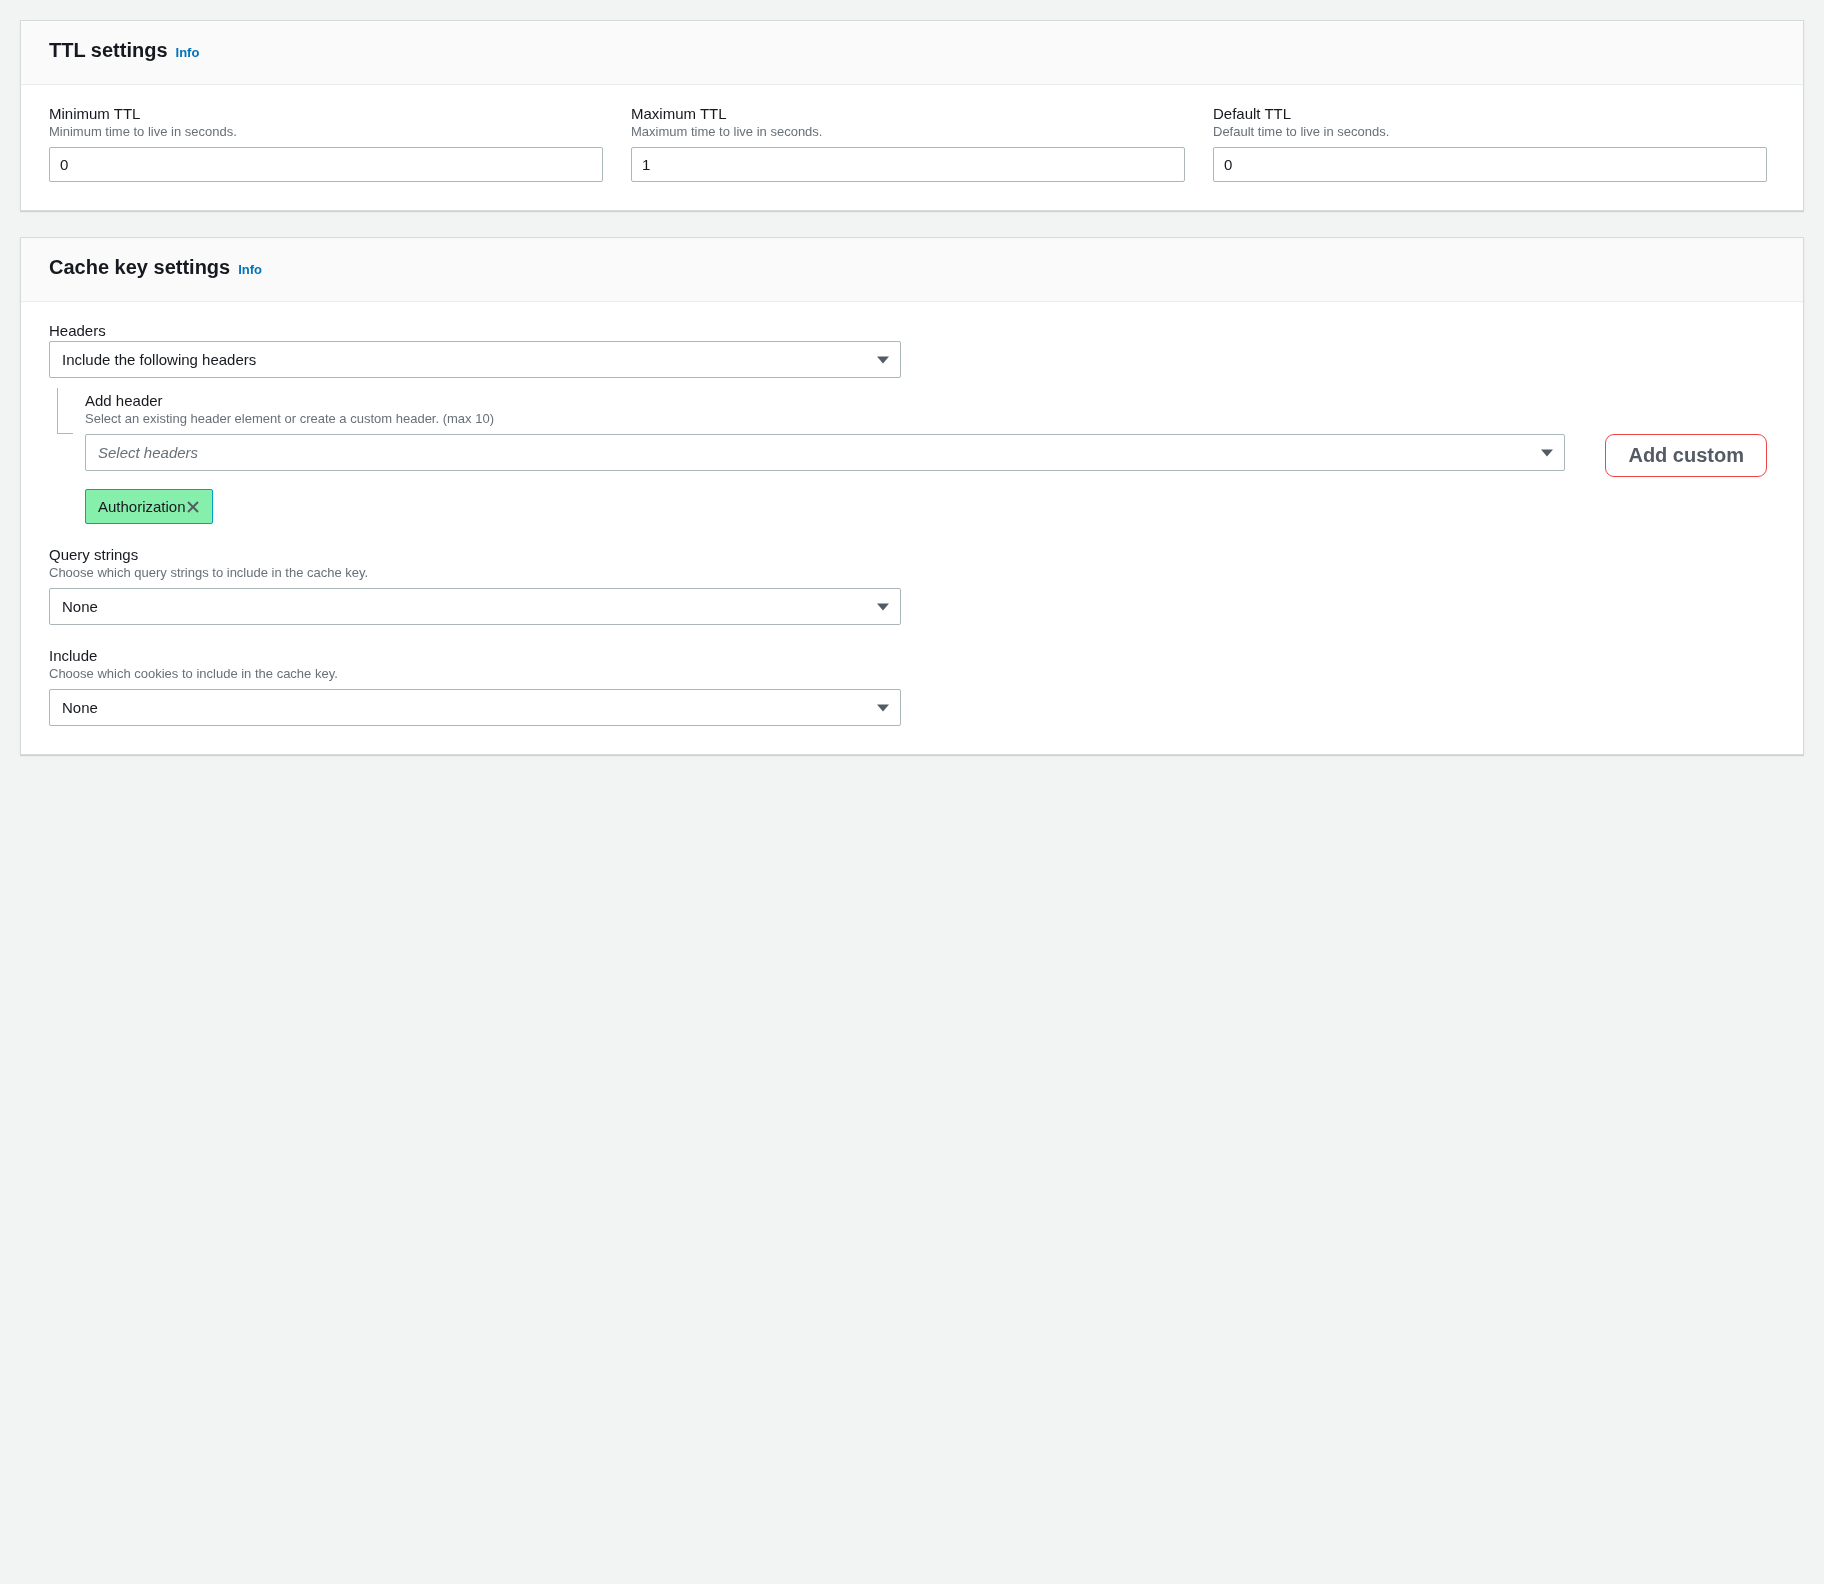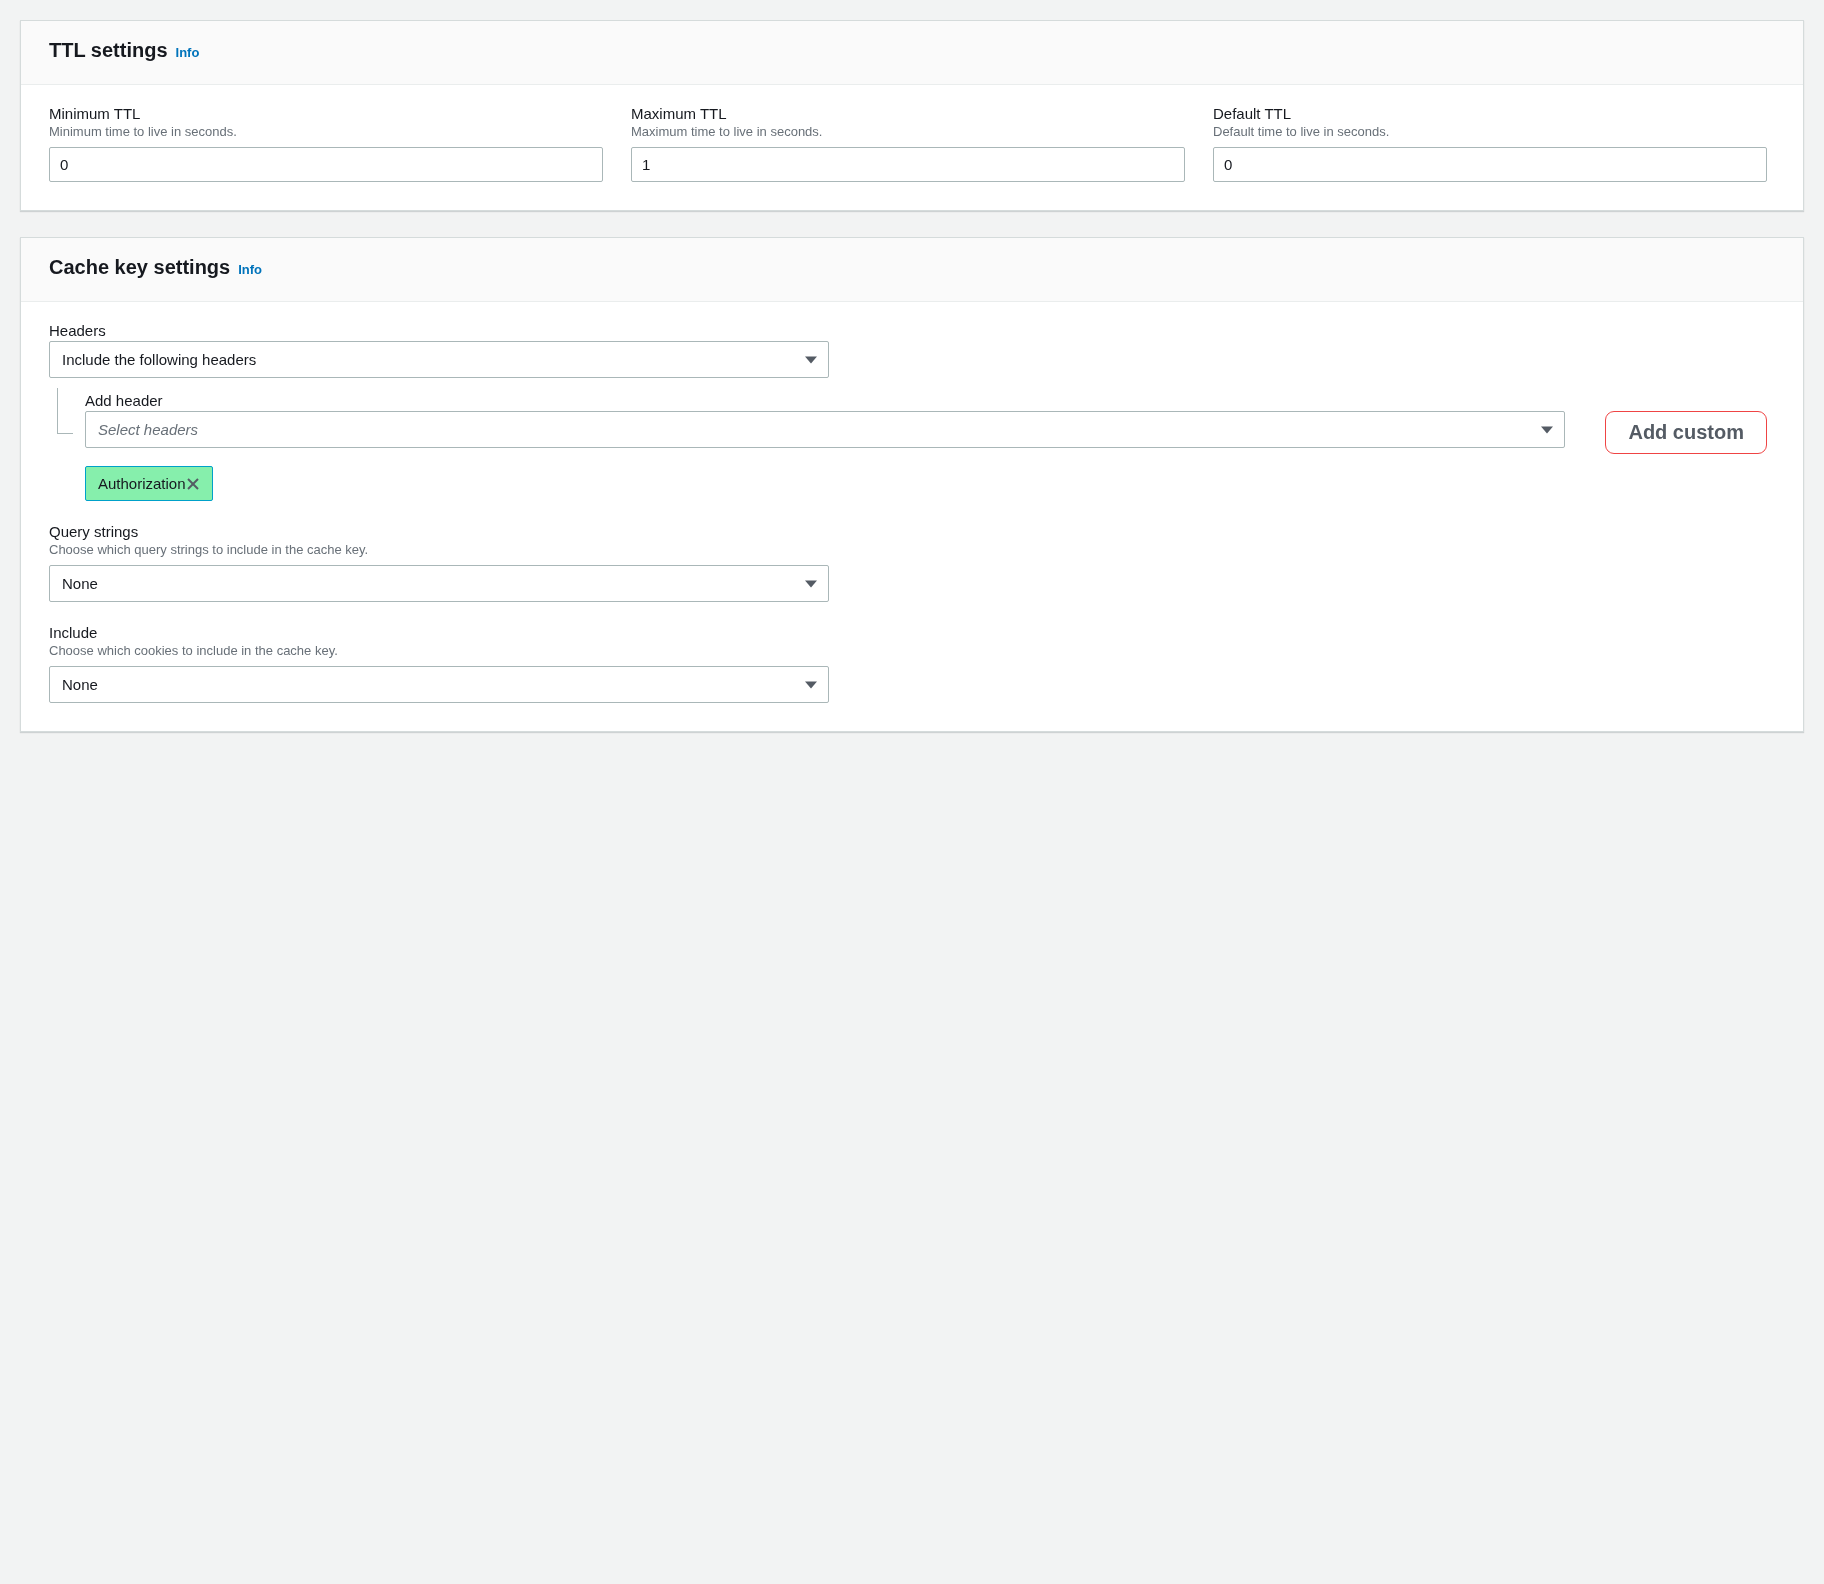--- a/index.html
+++ b/index.html
@@ -70,21 +70,21 @@
       background: #fff;
     }
     .section {
       margin-bottom: 22px;
     }
     .section:last-child {
       margin-bottom: 0;
     }
     .select-wrap {
       position: relative;
-      width: 780px;
+      width: 852px;
       max-width: 100%;
     }
     .select-display {
       width: 100%;
       padding: 9px 36px 9px 12px;
       border: 1px solid #aab7b8;
       border-radius: 2px;
       font-size: 15px;
       color: #16191f;
       background: #fff;
@@ -210,20 +210,21 @@
         <span class="caret-icon">
           <svg viewBox="0 0 10 6">
               <path d="M0 0 L10 0 L5 6 Z"></path>
             </svg>
         </span>
       </div>
 
       <div class="nested-block">
         <div class="nested-connector"></div>
         <div class="field-label">Add header</div>
+        <div class="field-desc">Select an existing header element or create a custom header. (max 10)</div>
         <div class="add-header-row">
           <div class="add-header-select">
             <div class="select-wrap" style="width:100%;">
               <div class="select-display placeholder-text">Select headers</div>
               <span class="caret-icon">
                 <svg viewBox="0 0 10 6">
                     <path d="M0 0 L10 0 L5 6 Z"></path>
                   </svg>
               </span>
             </div>

